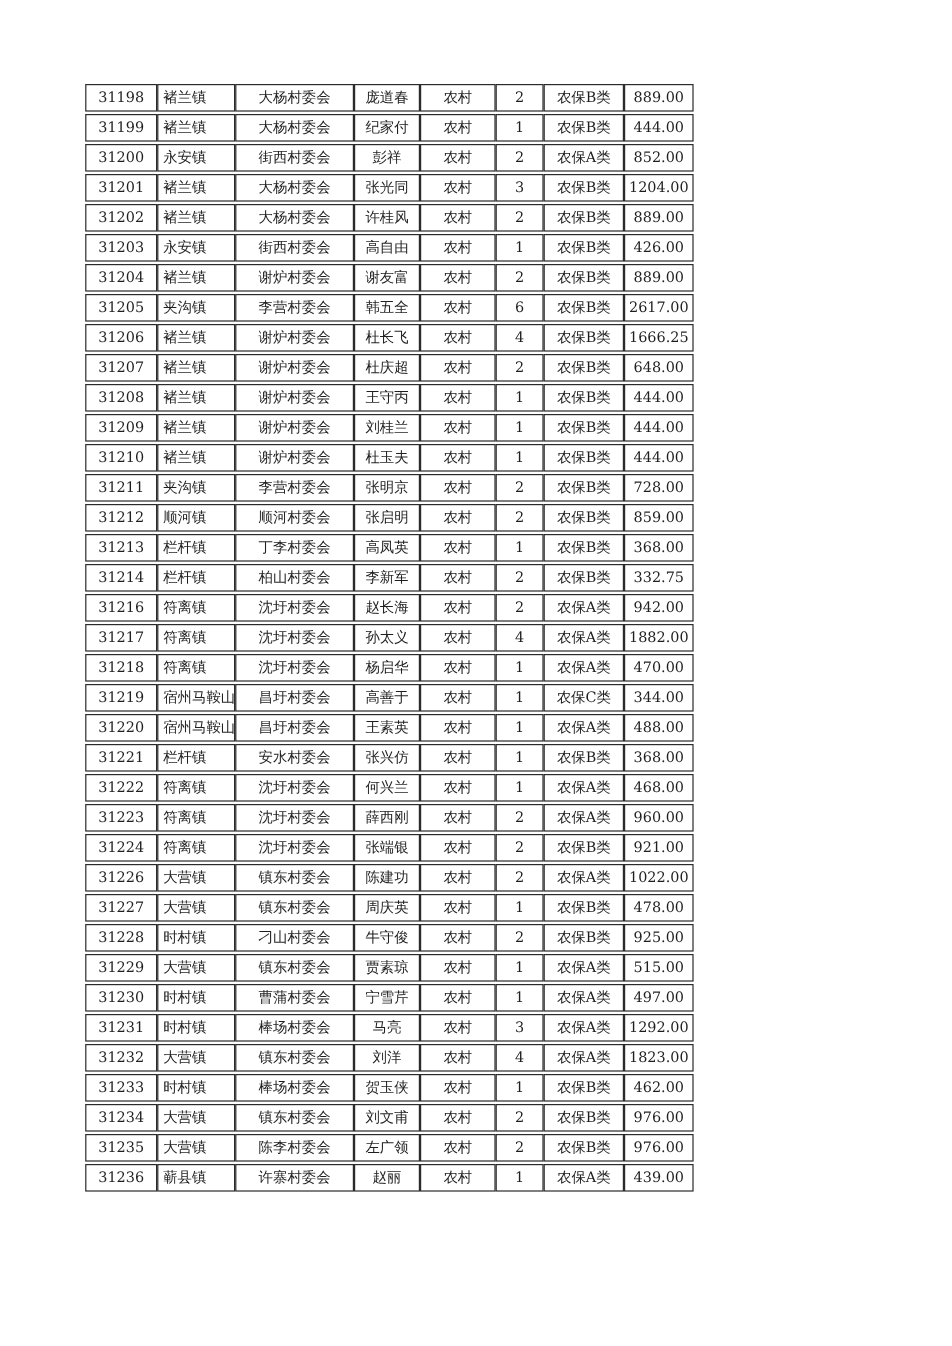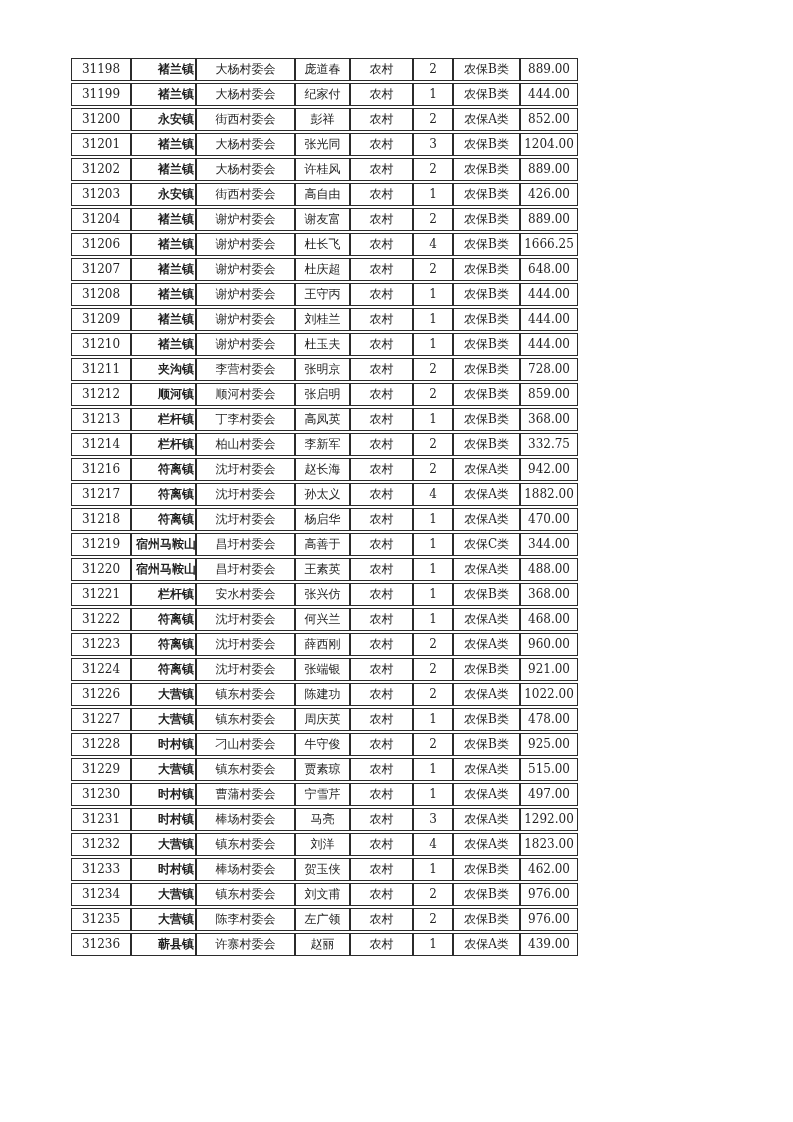--- a/index.html
+++ b/index.html
@@ -9,21 +9,21 @@
   }
   body {
     position: relative;
     width: 793px;
     height: 1122px;
     font-family: "DejaVu Serif", "Liberation Serif", serif;
   }
   .sheet {
     position: absolute;
     left: 71px;
-    top: 56px;
+    top: 68px;
   }
   table.benefits {
     border-collapse: separate;
     border-spacing: 0 2px;
     table-layout: fixed;
     width: 507px;
   }
   table.benefits td {
     box-sizing: border-box;
     border: 1px solid #2b2b2b;
@@ -31,23 +31,22 @@
     line-height: 21px;
     font-size: 12px;
     color: #1f1f1f;
     text-align: center;
     vertical-align: middle;
     padding: 0 1px;
     overflow: hidden;
     white-space: nowrap;
   }
   table.benefits td.col-town {
-    text-align: right;
+    text-align: left;
     padding-left: 4px;
-    font-weight: bold;
   }
   col.c-id     { width: 60px; }
   col.c-town   { width: 65px; }
   col.c-vill   { width: 99px; }
   col.c-name   { width: 55px; }
   col.c-type   { width: 63px; }
   col.c-count  { width: 40px; }
   col.c-cat    { width: 67px; }
   col.c-amt    { width: 58px; }
 </style>
@@ -137,20 +136,30 @@
     <td class="col-id">31204</td>
     <td class="col-town">褚兰镇</td>
     <td class="col-vill">谢炉村委会</td>
     <td class="col-name">谢友富</td>
     <td class="col-type">农村</td>
     <td class="col-count">2</td>
     <td class="col-cat">农保B类</td>
     <td class="col-amt">889.00</td>
   </tr>
 
+  <tr>
+    <td class="col-id">31205</td>
+    <td class="col-town">夹沟镇</td>
+    <td class="col-vill">李营村委会</td>
+    <td class="col-name">韩五全</td>
+    <td class="col-type">农村</td>
+    <td class="col-count">6</td>
+    <td class="col-cat">农保B类</td>
+    <td class="col-amt">2617.00</td>
+  </tr>
 
   <tr>
     <td class="col-id">31206</td>
     <td class="col-town">褚兰镇</td>
     <td class="col-vill">谢炉村委会</td>
     <td class="col-name">杜长飞</td>
     <td class="col-type">农村</td>
     <td class="col-count">4</td>
     <td class="col-cat">农保B类</td>
     <td class="col-amt">1666.25</td>

